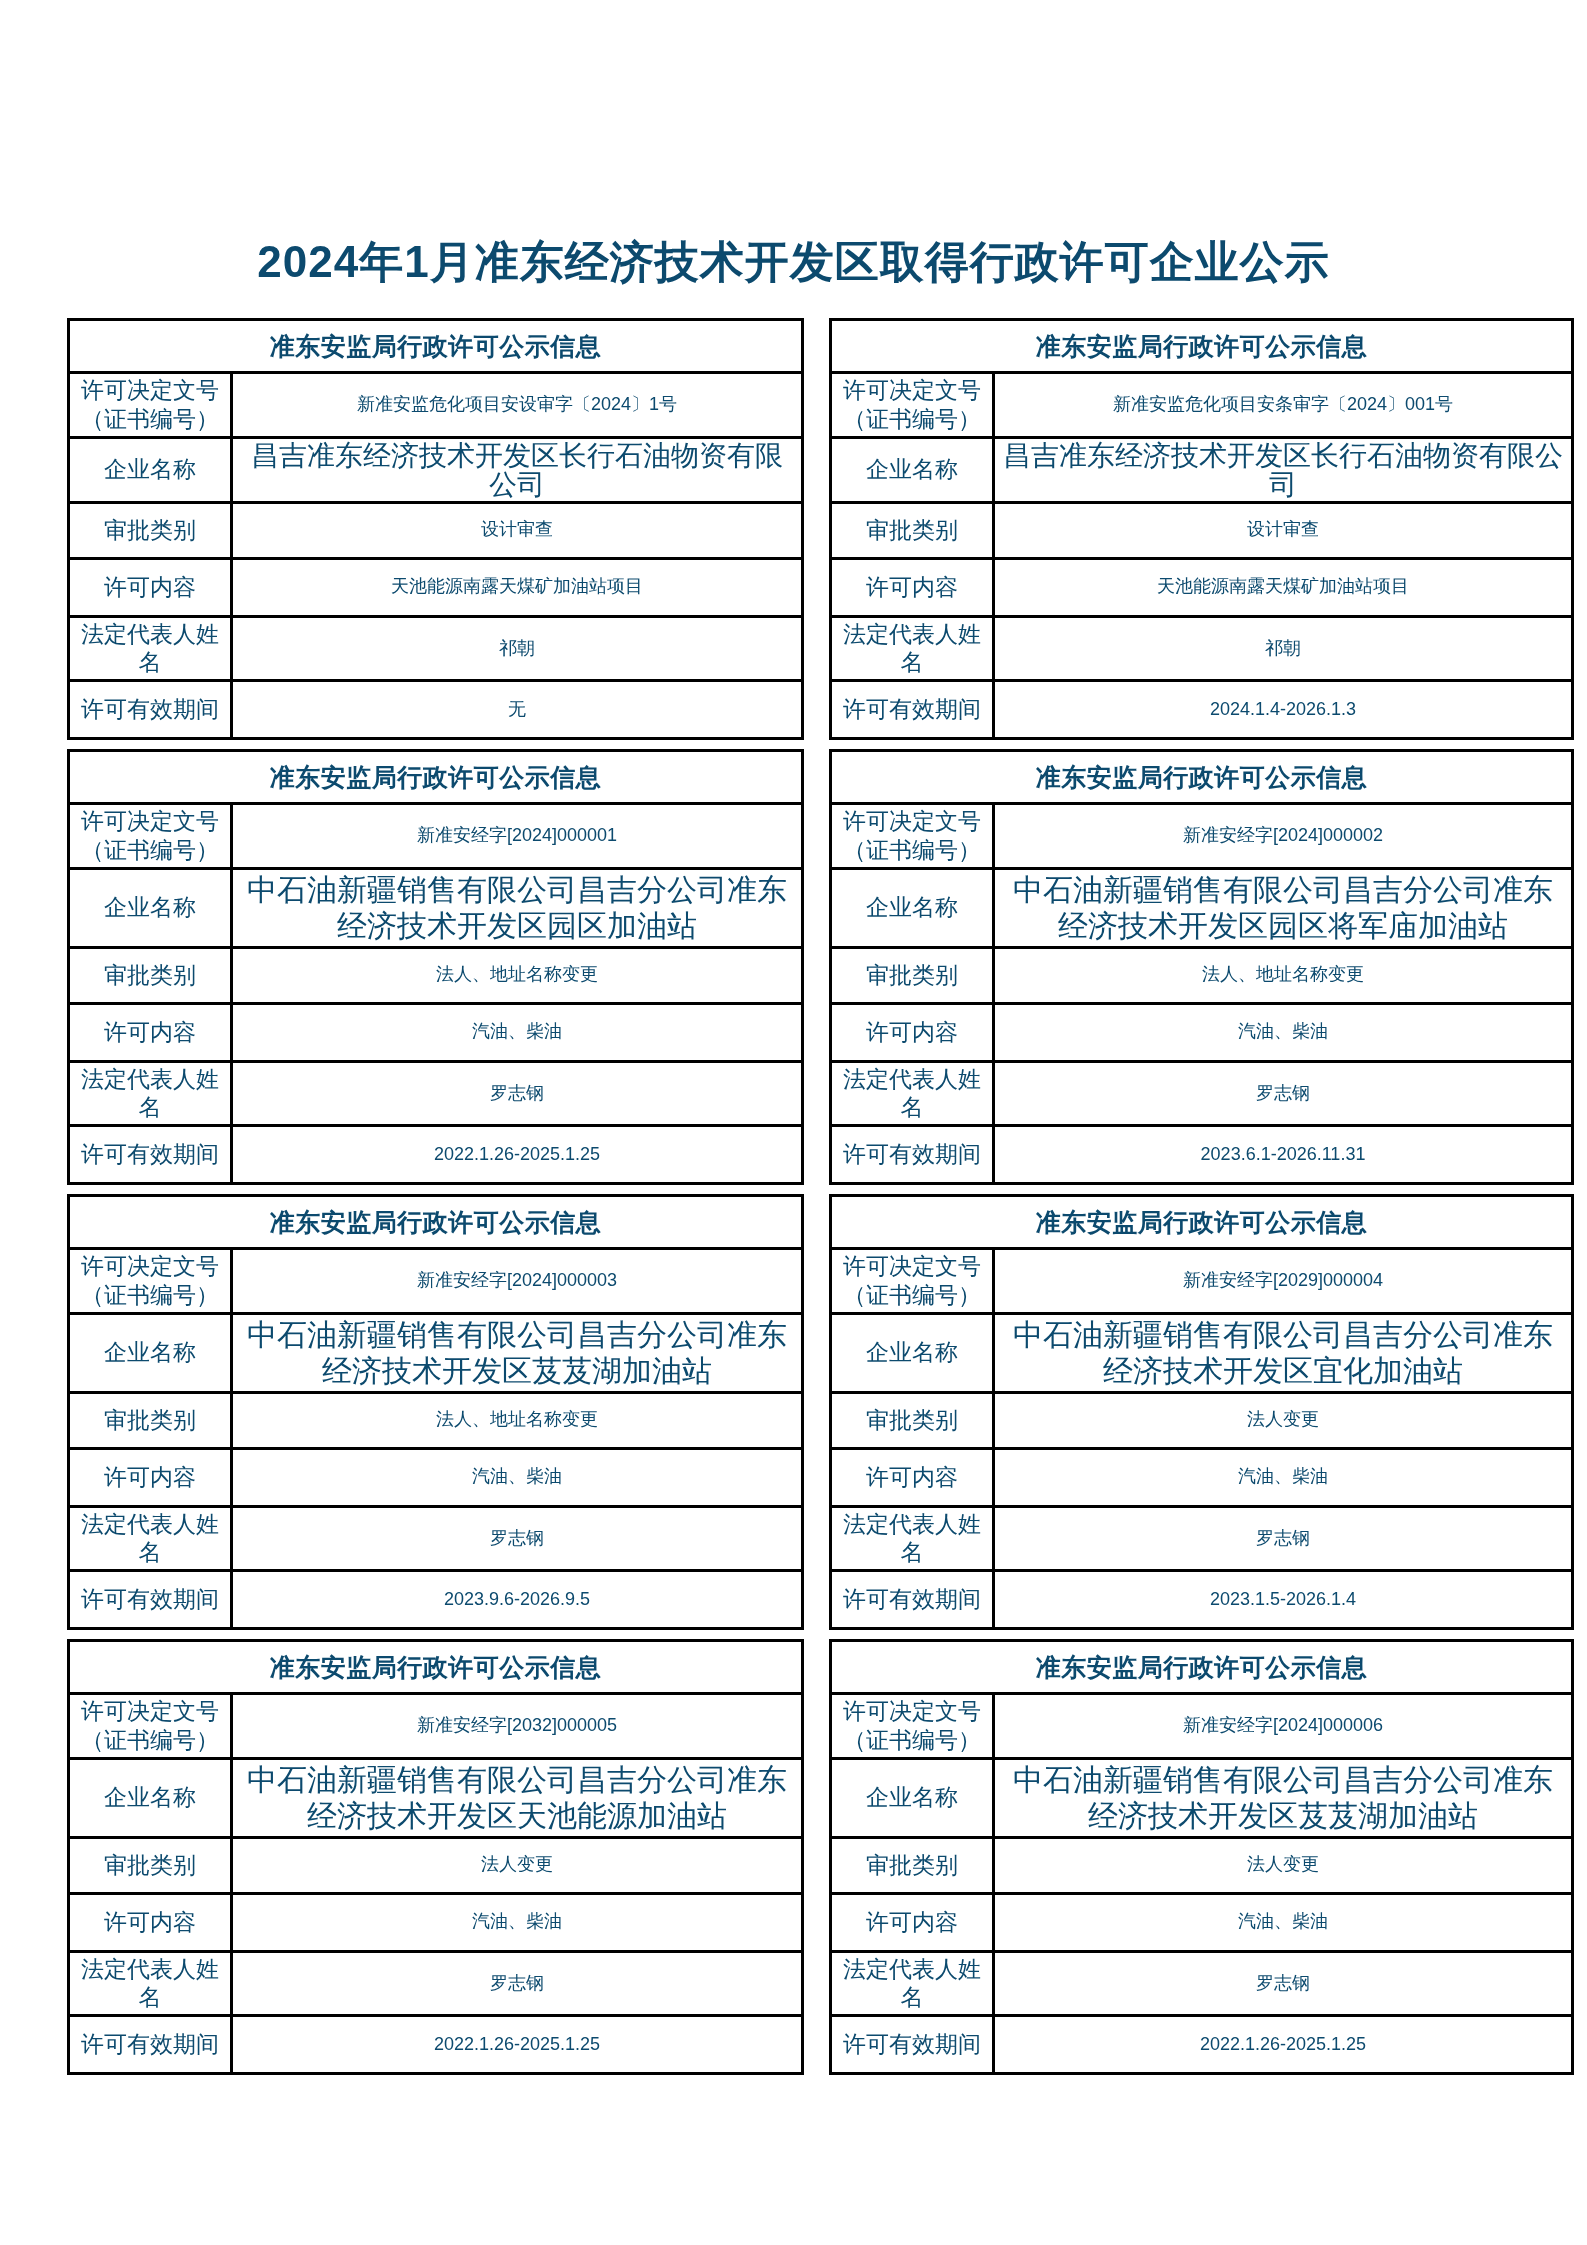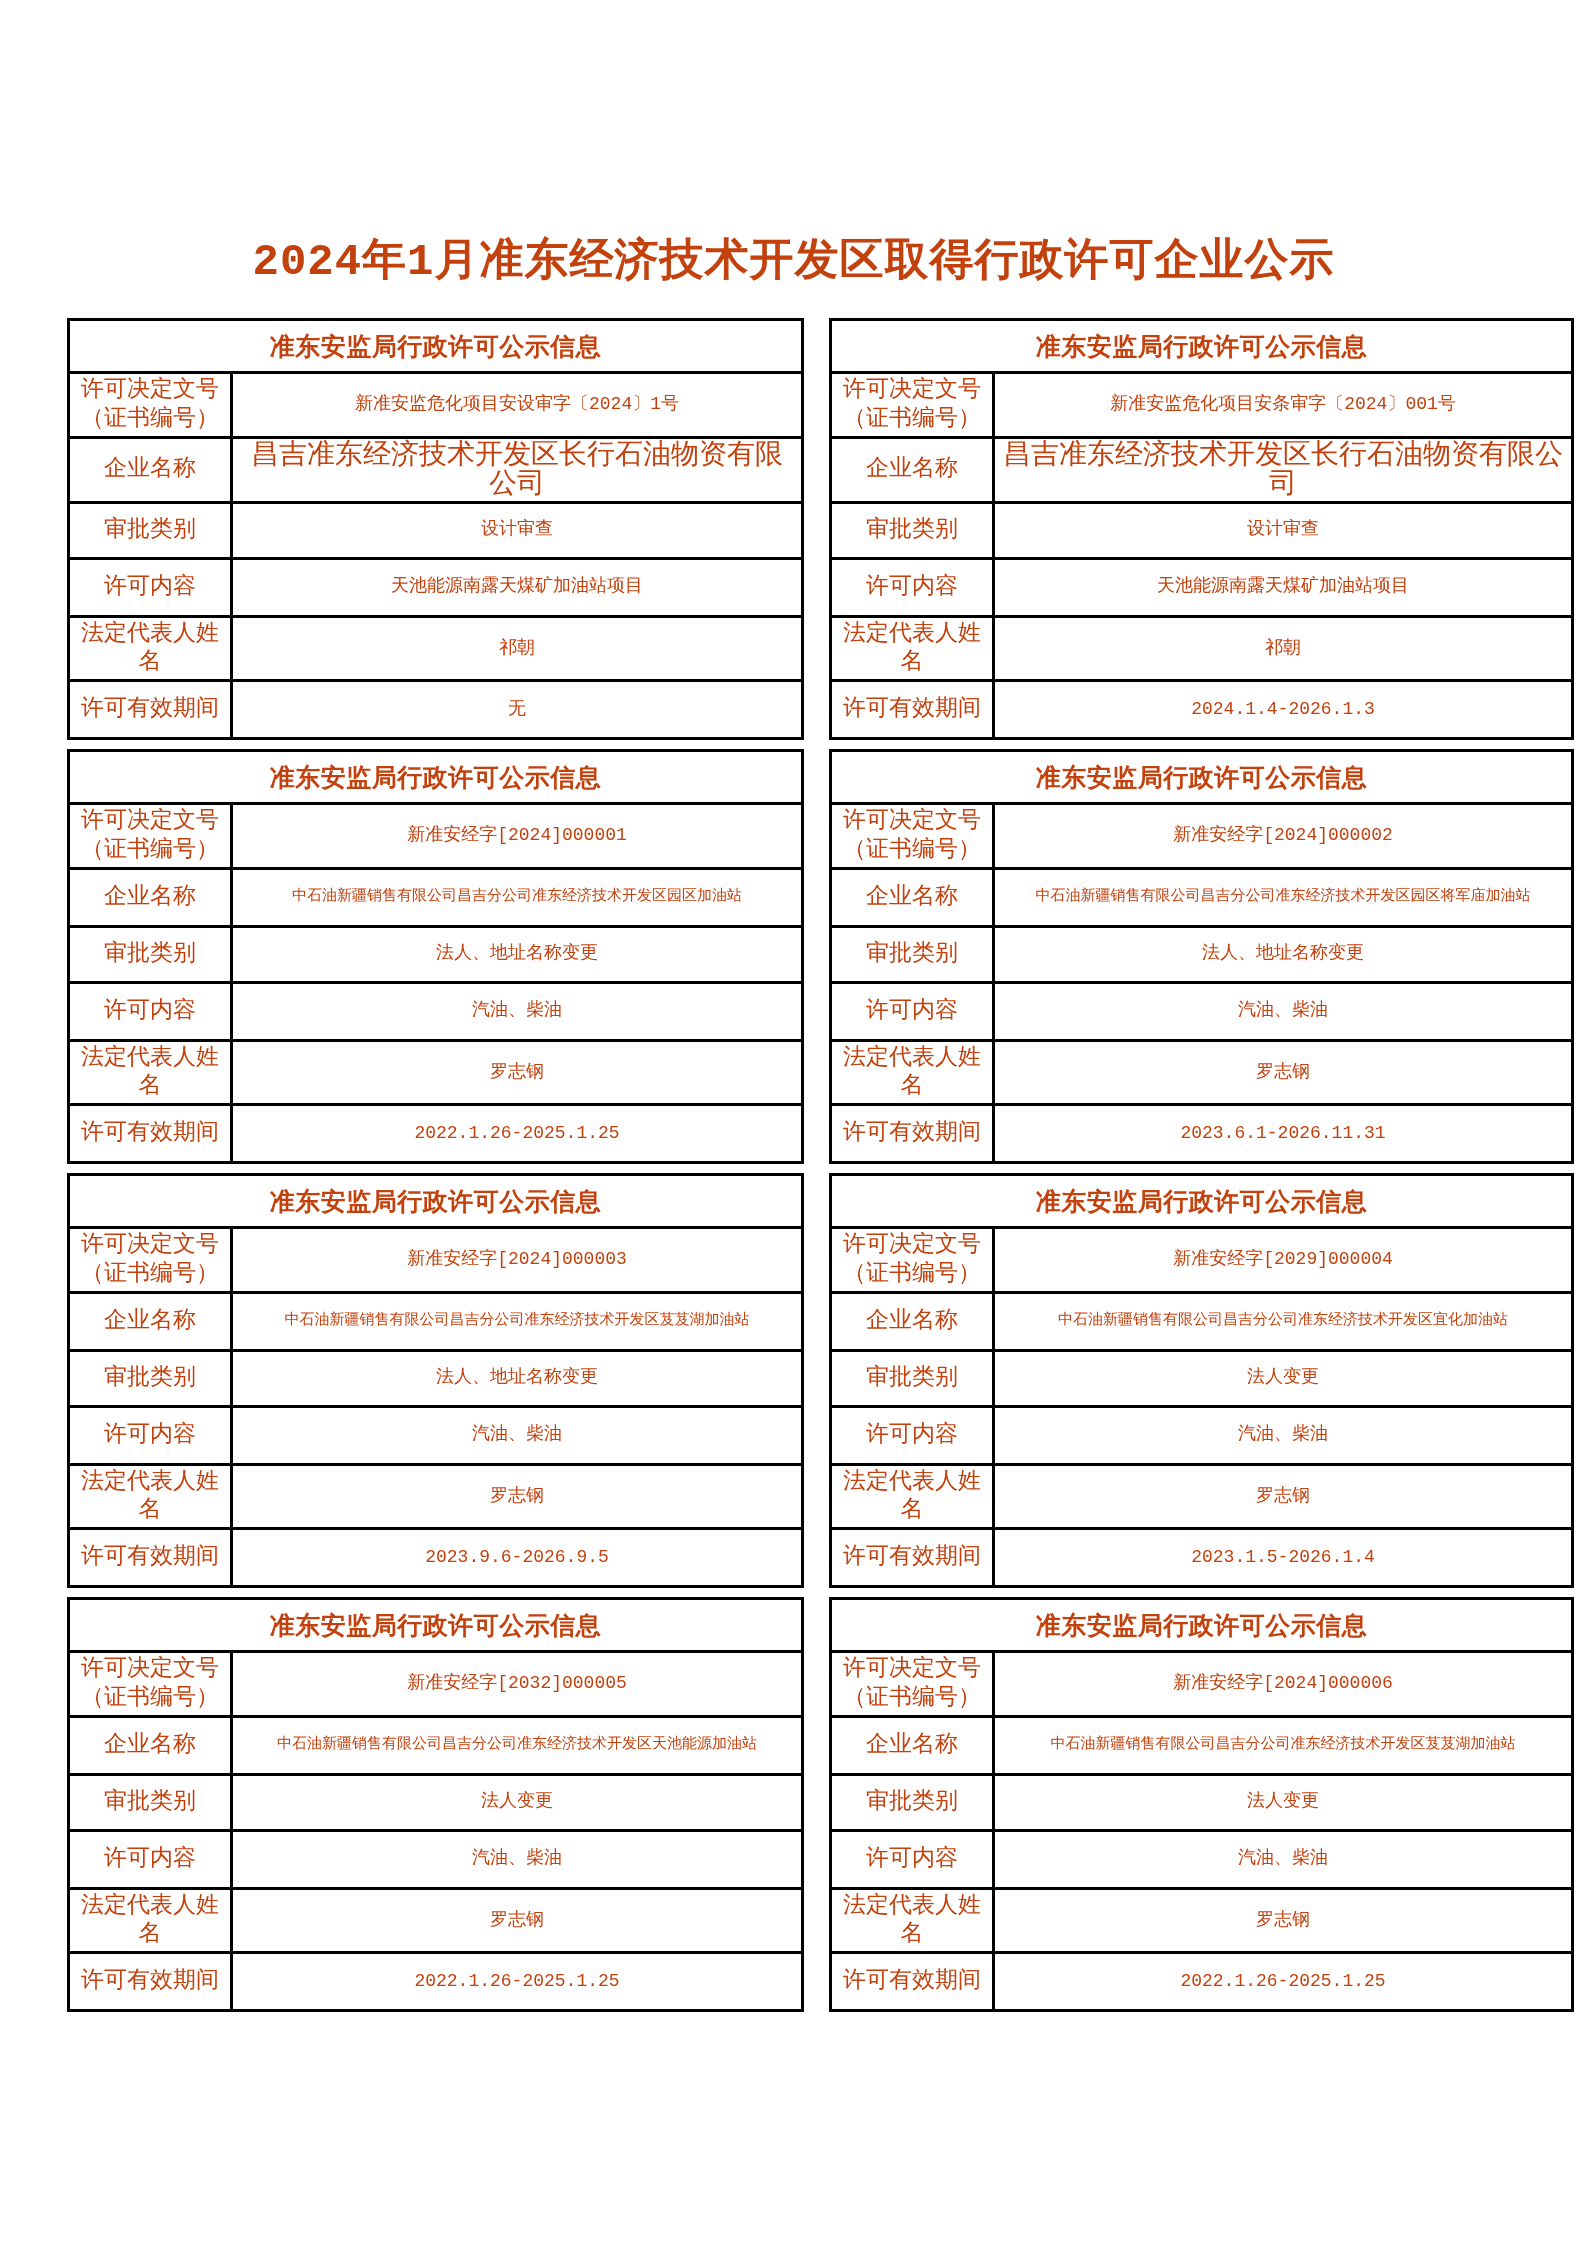--- a/index.html
+++ b/index.html
@@ -1,22 +1,22 @@
 <!DOCTYPE html>
 <html><head>
 <meta charset="utf-8">
 <style>
   html, body { margin: 0; padding: 0; background: #ffffff; }
   .page {
     position: relative;
     width: 1587px;
     height: 2129px;
     background: #ffffff;
-    color: #c2410c;
-    font-family: Liberation Mono, monospace;
+    color: #0c4a6e;
+    font-family: Liberation Sans, sans-serif;
     box-sizing: border-box;
     padding-top: 240px;
     overflow: hidden;
   }
   .doc-title {
     margin: 0 0 34px 0;
     text-align: center;
     font-size: 44px;
     line-height: 44px;
     font-weight: bold;
@@ -52,21 +52,21 @@
   }
   td.label-cell {
     font-size: 23px;
     line-height: 1.25;
     font-weight: normal;
   }
   td.value-cell {
     font-size: 18px;
     line-height: 1.2;
   }
-  td.value-company { font-size: 15px; line-height: 1.2; }
+  td.value-company { font-size: 30px; line-height: 1.2; }
   td.value-company.big-company { font-size: 28px; line-height: 1.04; }
   tr.r-header   { height: 46px; }
   tr.r-decision { height: 64px; }
   tr.r-company  { height: 58px; }
   tr.r-category { height: 56px; }
   tr.r-content  { height: 58px; }
   tr.r-name     { height: 57px; }
   tr.r-period   { height: 58px; }
   .lbl-line { display: block; }
 </style>

